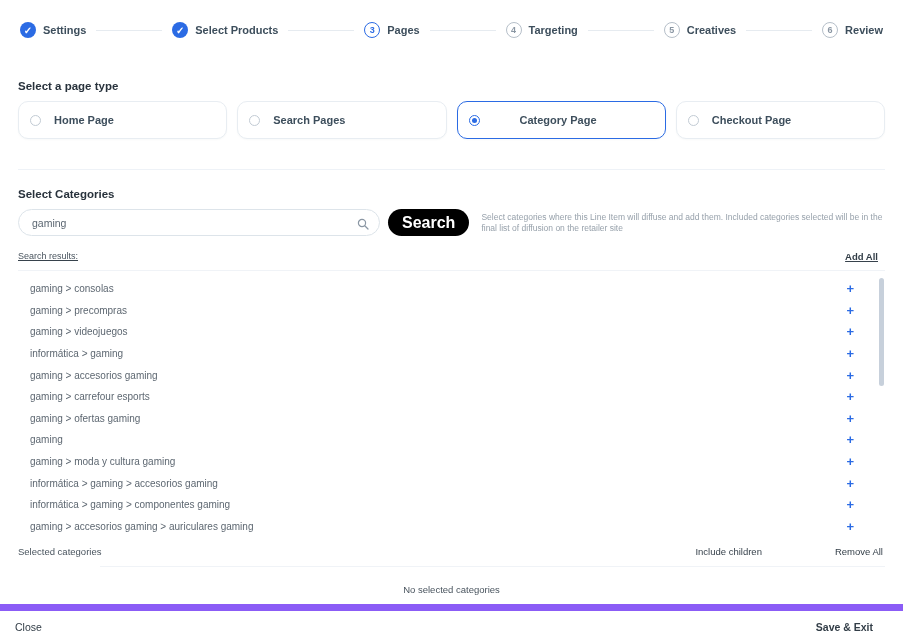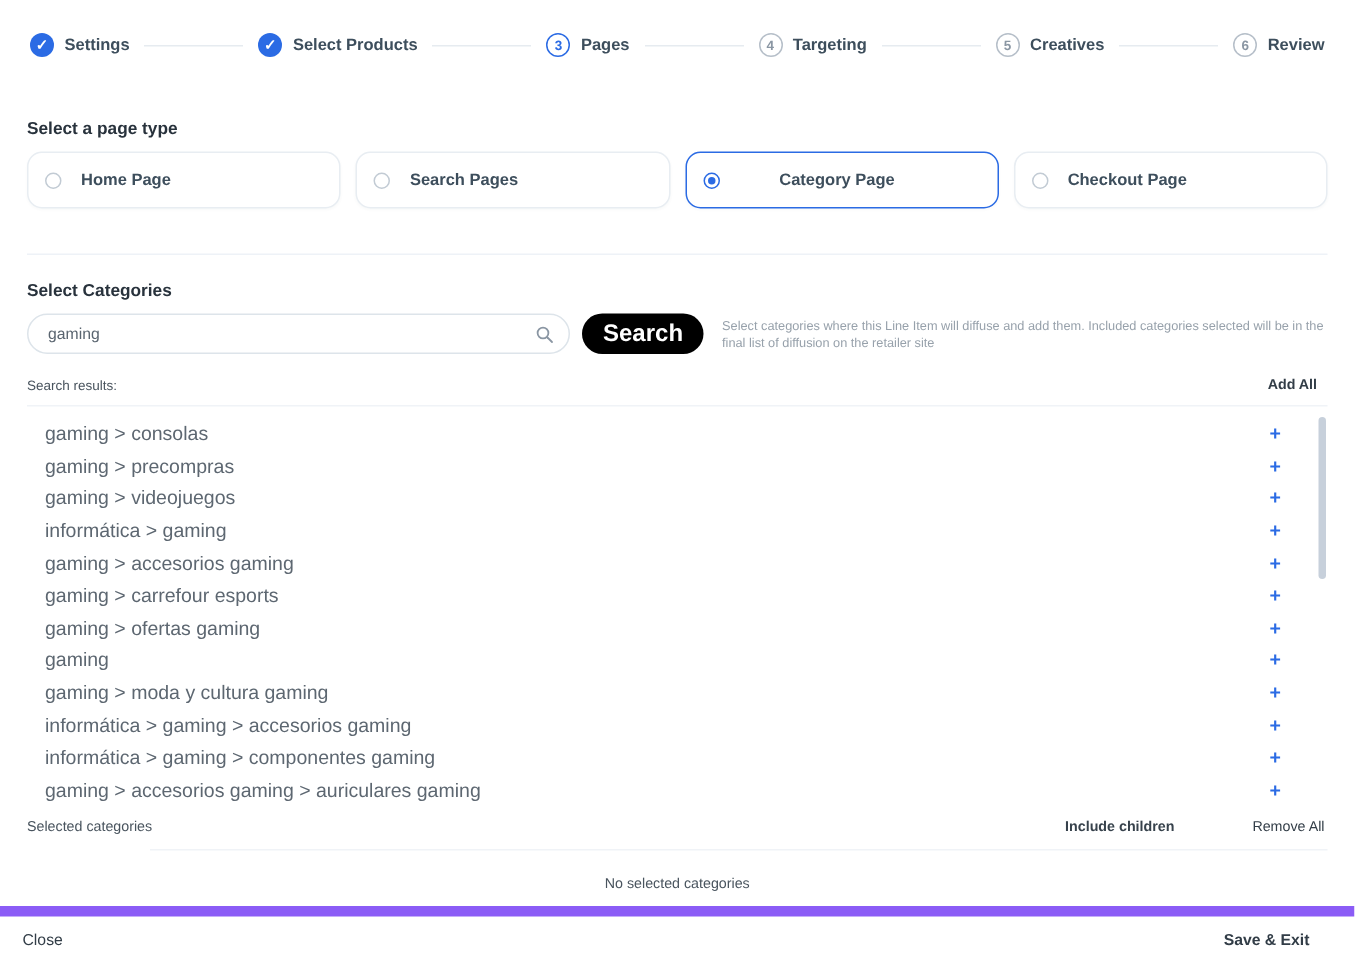--- a/index.html
+++ b/index.html
@@ -75,58 +75,59 @@
     font-family: "Liberation Sans", sans-serif;
     font-size: 16px; font-weight: 700; cursor: pointer; flex: none;
   }
   .helper {
     flex: 1; margin-left: 12px;
     font-size: 8.5px; color: #97a1ab; line-height: 1.25;
   }
 
   
   .results-header {
-    display: flex; justify-content: space-between; align-items: flex-end;
+    display: flex; justify-content: space-between; align-items: flex-start;
     margin: 15px 18px 0 18px;
+    text-decoration: underline;
   }
   .results-title { font-size: 9px; color: #49545e; }
   .add-all { font-size: 9.5px; font-weight: 700; color: #323d47; padding-right: 7px; cursor: pointer; }
 
   .results-area {
     position: relative;
     margin: 8px 18px 0 18px;
     border-top: 1px solid #f0f3f7;
     padding-top: 7px;
     height: 268px;
   }
   .result-row {
     display: flex; justify-content: space-between; align-items: center;
     height: 21.6px; padding-left: 12px;
   }
-  .result-text { font-size: 13px; color: #5d6771; }
+  .result-text { font-size: 10px; color: #5d6771; }
   .add-btn {
     background: none; border: none; cursor: pointer;
     color: #2B6BE4; font-size: 13px; font-weight: 600;
     padding: 0 31px 0 0; line-height: 1;
     font-family: "Liberation Sans", sans-serif;
   }
   .scrollbar-thumb {
     position: absolute; right: 1px; top: 7px;
     width: 5px; height: 108px; border-radius: 3px;
     background: #c7d0db; cursor: pointer;
   }
 
   
   .selected-header {
     display: flex; align-items: center;
     margin: 8px 18px 0 18px;
     font-size: 9.5px;
   }
   .sel-label { flex: 1; color: #49545e; }
-  .include-children { font-weight: 700; color: #37424c; margin-right: 52px; }
+  .include-children { font-weight: 400; color: #37424c; margin-right: 73px; }
   .remove-all { font-weight: 400; color: #323d47; padding-right: 2px; cursor: pointer; }
   .selected-divider { border: none; border-top: 1px solid #f0f3f7; margin: 9px 18px 0 100px; }
   .empty-text { text-align: center; font-size: 9.5px; color: #49545e; margin-top: 17px; }
 
   
   .footer {
     position: absolute; left: 0; right: 0; bottom: 0;
     height: 38px;
     border-top: 7px solid #8b5cf6;
     display: flex; align-items: center;

